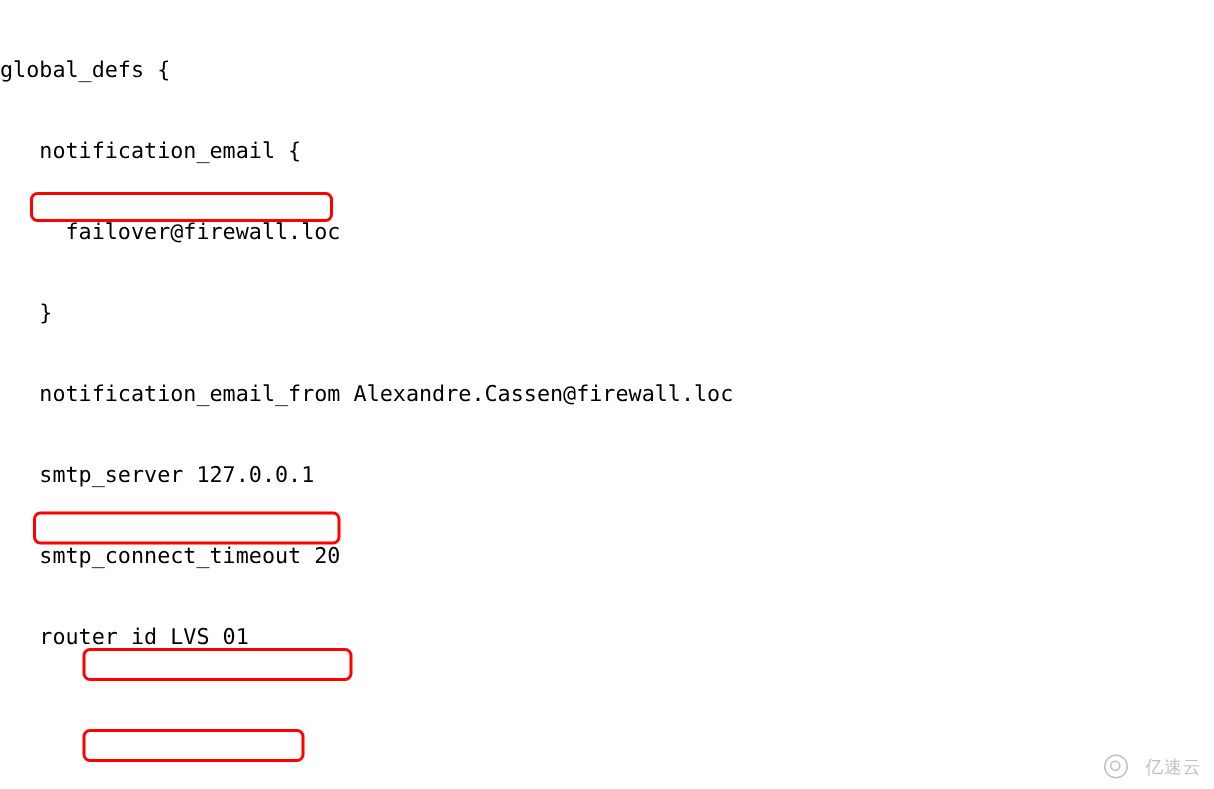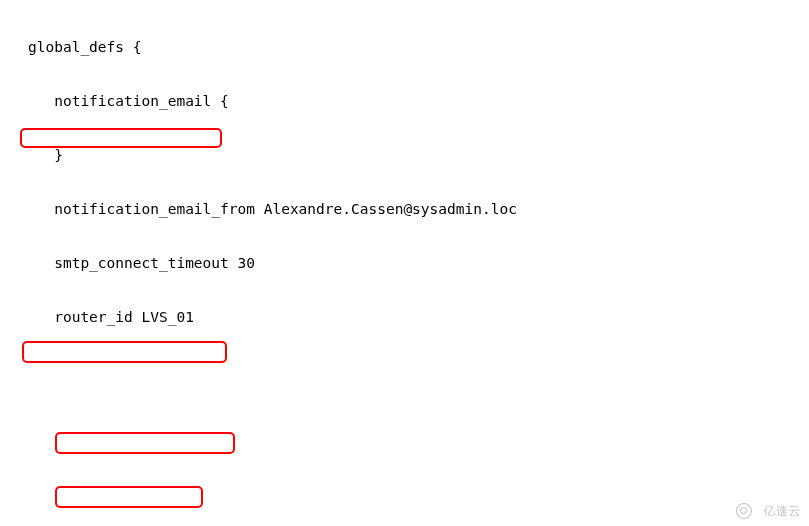--- a/index.html
+++ b/index.html
@@ -17,21 +17,20 @@
   }
   .code-block {
     position: relative;
     white-space: pre;
     padding: 2px 0 0 0;
   }
   .line {
     display: block;
     height: 18px;
     white-space: pre;
-    padding-left: 28px;
   }
   .highlight-box {
     position: absolute;
     border: 2px solid #ff0000;
     border-radius: 5px;
     box-sizing: border-box;
     pointer-events: none;
   }
   .watermark {
     position: absolute;
@@ -61,23 +60,25 @@
     border-radius:50%;
     border:1px solid rgba(0,0,0,0.25);
   }
 </style>
 </head>
 <body>
 
 <div class="code-block">
   <span class="line">global_defs {</span>
   <span class="line">   notification_email {</span>
+  <span class="line">     failover@firewall.loc</span>
   <span class="line">   }</span>
-  <span class="line">   notification_email_from Alexandre.Cassen@sysadmin.loc</span>
-  <span class="line">   smtp_connect_timeout 30</span>
+  <span class="line">   notification_email_from Alexandre.Cassen@firewall.loc</span>
+  <span class="line">   smtp_server 127.0.0.1</span>
+  <span class="line">   smtp_connect_timeout 20</span>
   <span class="line">   router_id LVS_01</span>
   
   
   
   
   
   
   
   
   

